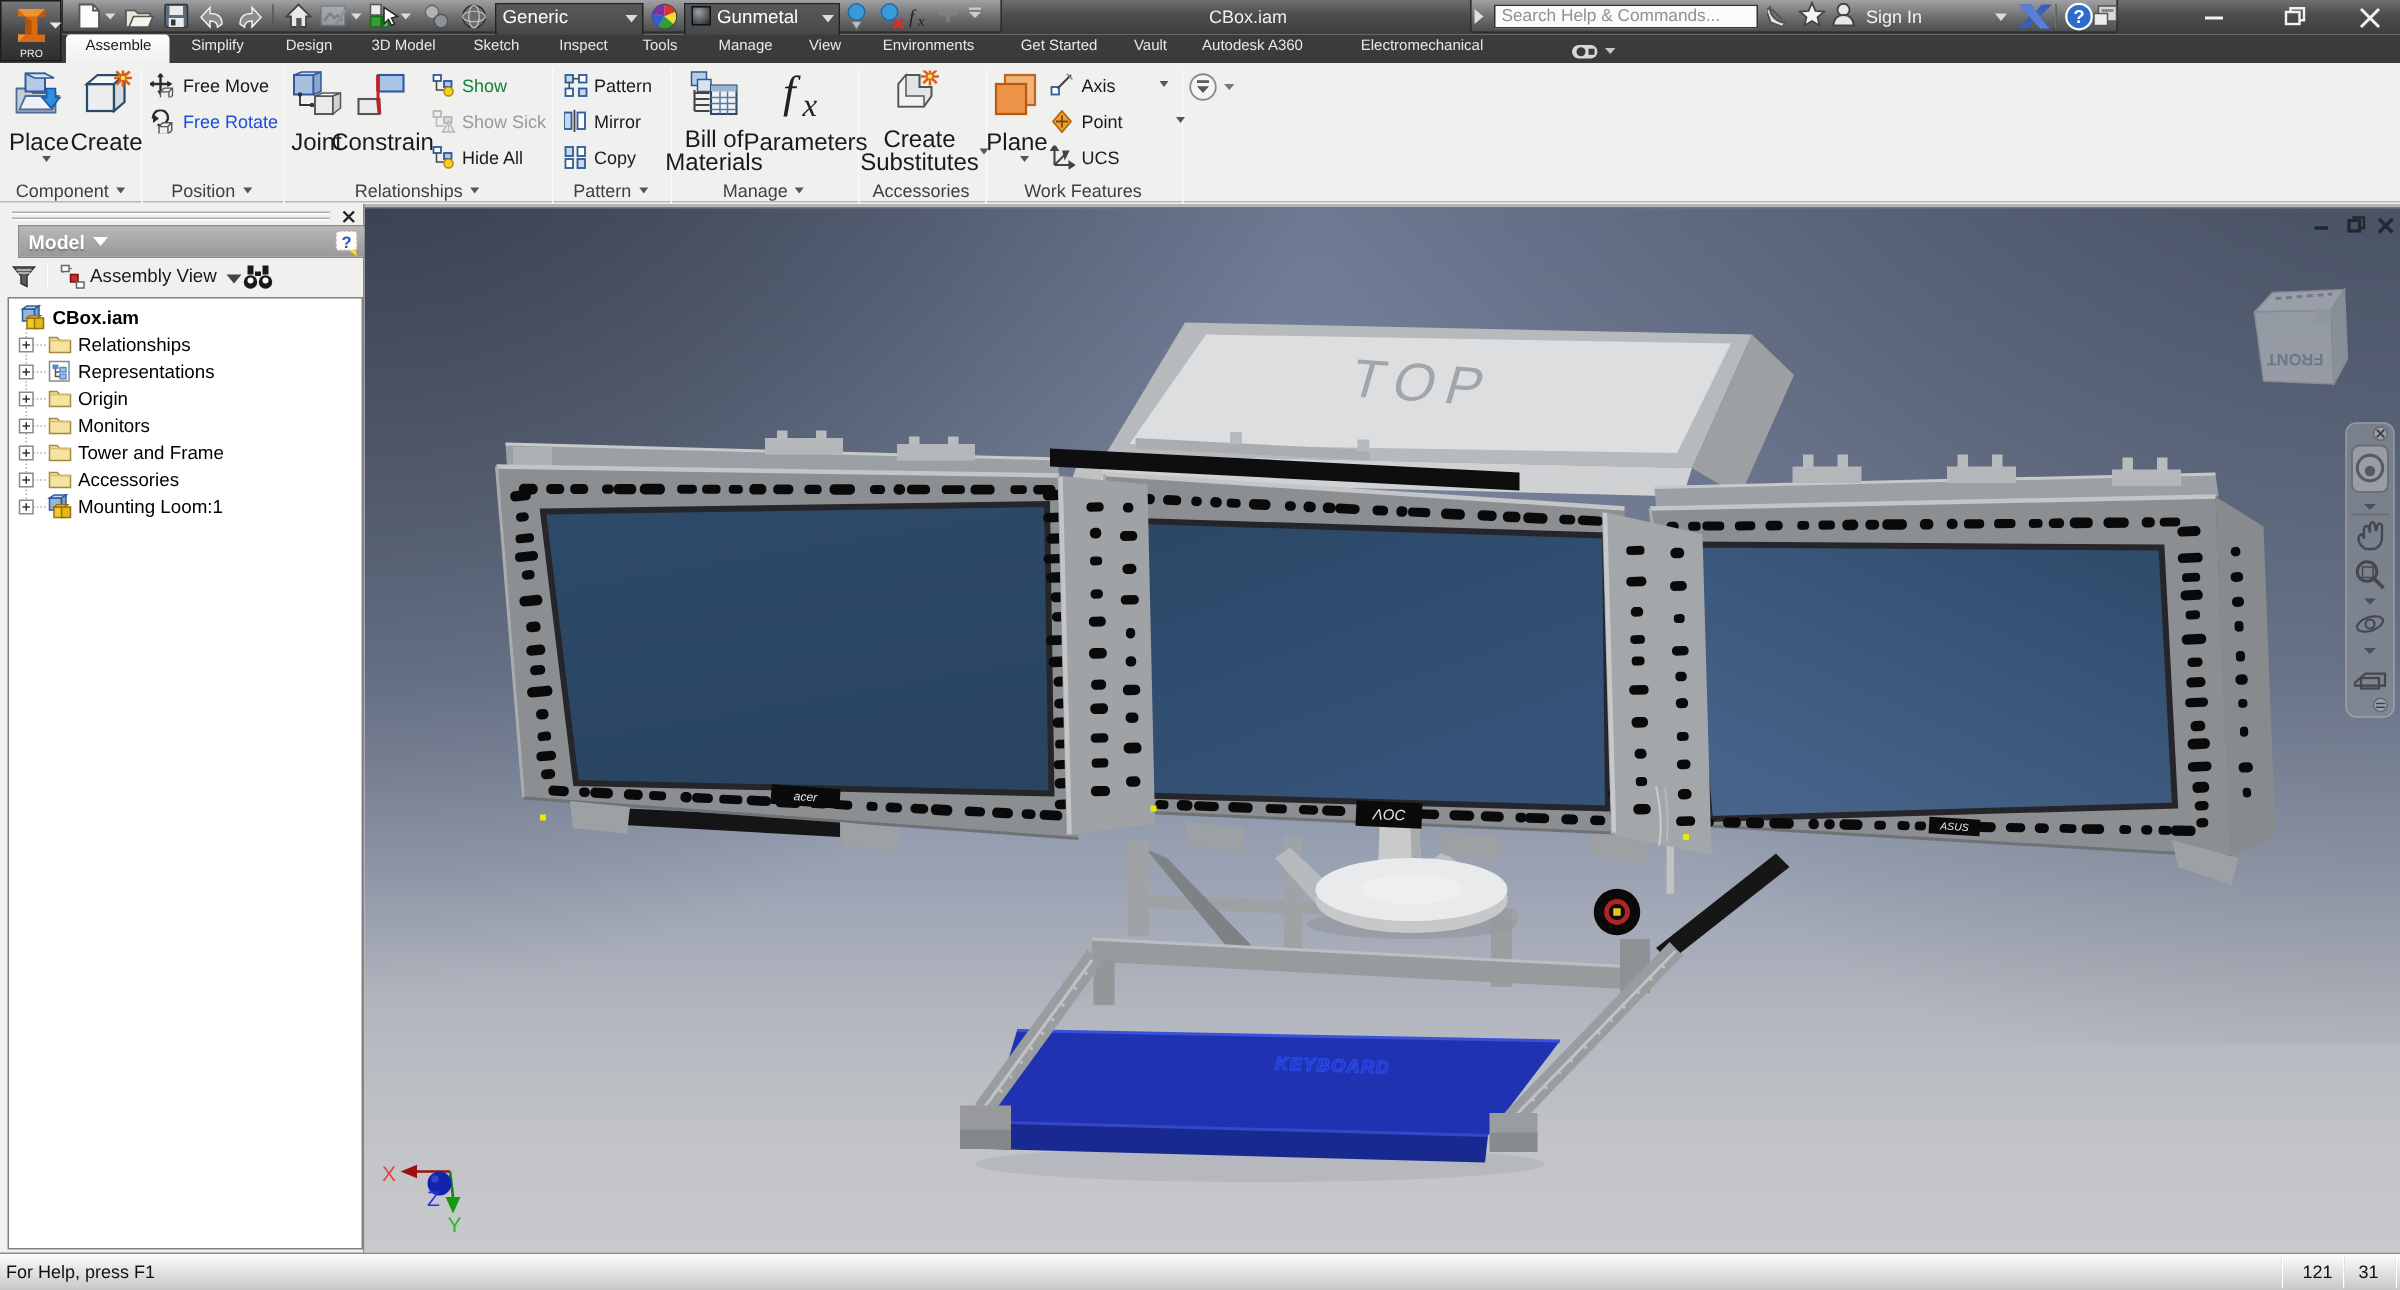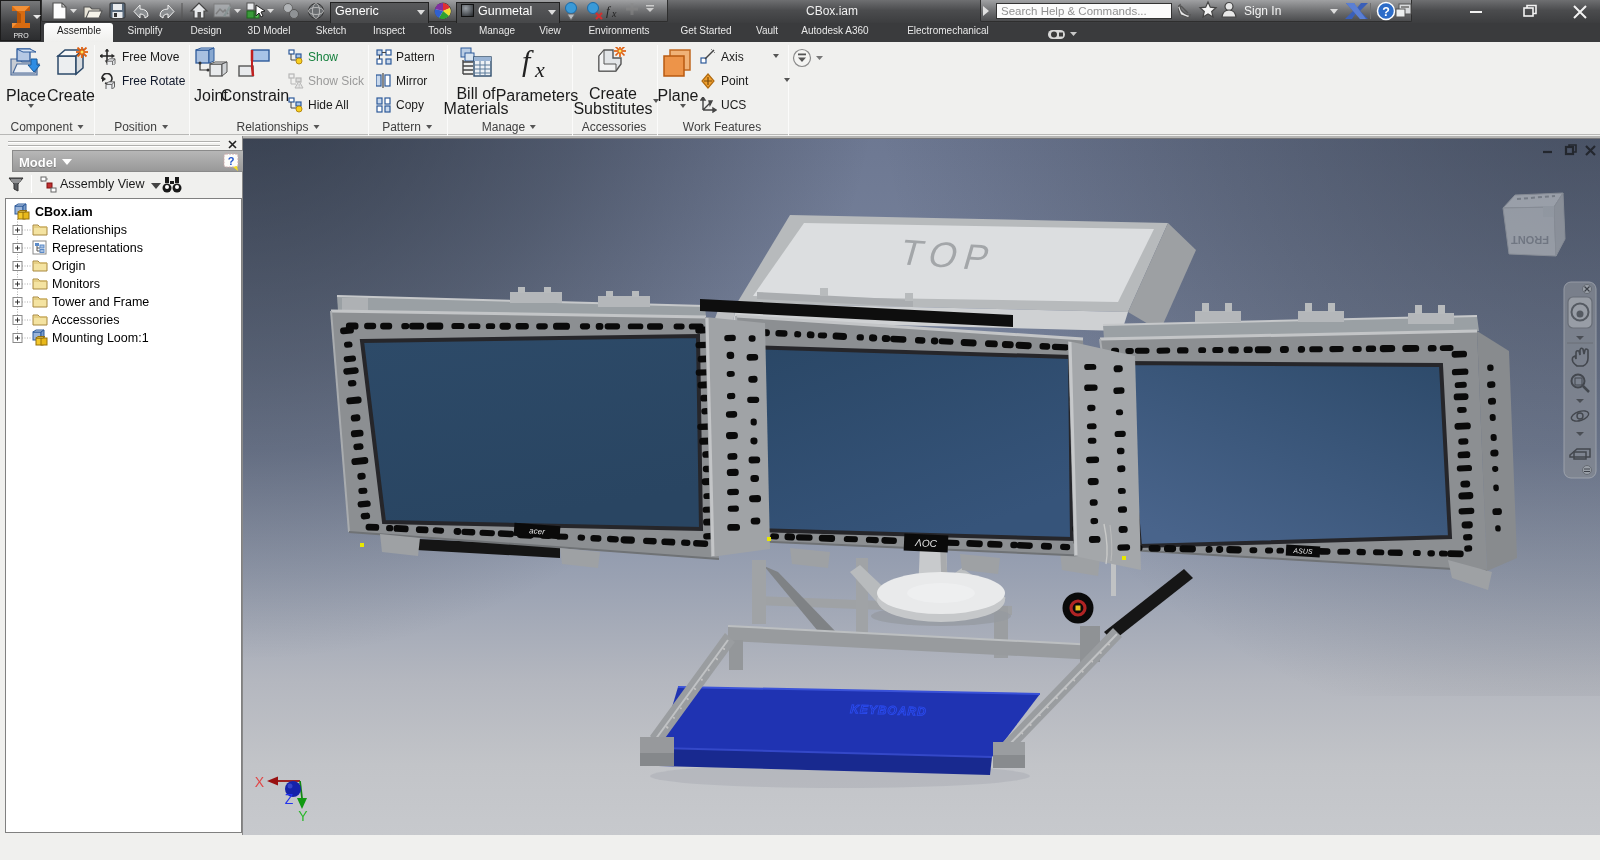--- a/index.html
+++ b/index.html
@@ -323,21 +323,21 @@
       <div class="sbl" style="left:122px;top:8px;color:#1a1a1a">Free Move</div>
       <svg width="17" height="16" style="position:absolute;left:100px;top:31px">
         <g>
           <path d="M2,6 a5,5 0 1,1 3,4" fill="none" stroke="#2a2a2a" stroke-width="1.6"></path>
           <polygon points="2,3 2,9 6,6" fill="#2a2a2a"></polygon>
           <g transform="translate(6,8) scale(0.85)">
             <path d="M0,4 L3,1 L10,1 L10,7 L7,10 L0,10 Z M0,4 L7,4 L7,10 M7,4 L10,1" fill="#eceef0" stroke="#555" stroke-width="1.1"></path>
           </g>
         </g>
       </svg>
-      <div class="sbl" style="left:122px;top:32px;color:#0f172a">Free Rotate</div>
+      <div class="sbl" style="left:122px;top:32px;color:#1d4ed8">Free Rotate</div>
       <svg width="17" height="16" style="position:absolute;left:288px;top:7px">
         <g>
           <rect x="1" y="1" width="5" height="4" fill="#fff" stroke="#2d5a9a" stroke-width="1.2"></rect>
           <rect x="8" y="5" width="5" height="4" fill="#a8c4e8" stroke="#2d5a9a" stroke-width="1.2"></rect>
           <path d="M3,5 L3,11 L8,11" fill="none" stroke="#444"></path>
           <circle cx="11" cy="12" r="3" fill="#f8d020" stroke="#b88a10"></circle>
         </g>
       </svg>
       <div class="sbl" style="left:308px;top:8px;color:#15803d">Show</div>
       <svg width="17" height="16" style="position:absolute;left:288px;top:31px">
@@ -1011,12 +1011,20 @@
         <rect x="1574" y="452" width="12" height="7" fill="none" stroke="#43474e" stroke-width="1.5"></rect>
         <circle cx="1587" cy="470" r="4.5" fill="#9aa0a8" stroke="#666b73" stroke-width="1"></circle>
         <path d="M1584,469 l6,0 M1584,471.5 l6,0" stroke="#3c4048" stroke-width="1"></path>
         <g stroke="#23272e" stroke-width="2.2" fill="none">
           <line x1="1543" y1="152" x2="1552" y2="152"></line>
           <rect x="1566" y="147" width="7" height="7" fill="none"></rect>
           <path d="M1569,147 l0,-2 7,0 0,7 -2,0" stroke-width="1.6"></path>
           <path d="M1586,146 l9,9 M1595,146 l-9,9"></path>
         </g>
       </svg></div>
+<div id="statusbar">
+      <span style="position:absolute;left:4px;top:5px;font-size:12px;color:#111">For Help, press F1</span>
+      <div style="position:absolute;left:1521px;top:2px;width:1px;height:21px;background:#9a9a9a;border-right:1px solid #fff"></div>
+      <div style="position:absolute;left:1562px;top:2px;width:1px;height:21px;background:#9a9a9a;border-right:1px solid #fff"></div>
+      <div style="position:absolute;left:1597px;top:2px;width:1px;height:21px;background:#9a9a9a;border-right:1px solid #fff"></div>
+      <span style="position:absolute;left:1530px;top:5px;font-size:12px;color:#111;width:30px;text-align:center">121</span>
+      <span style="position:absolute;left:1564px;top:5px;font-size:12px;color:#111;width:30px;text-align:center">31</span>
+    </div>
 </div>
 </body></html>

